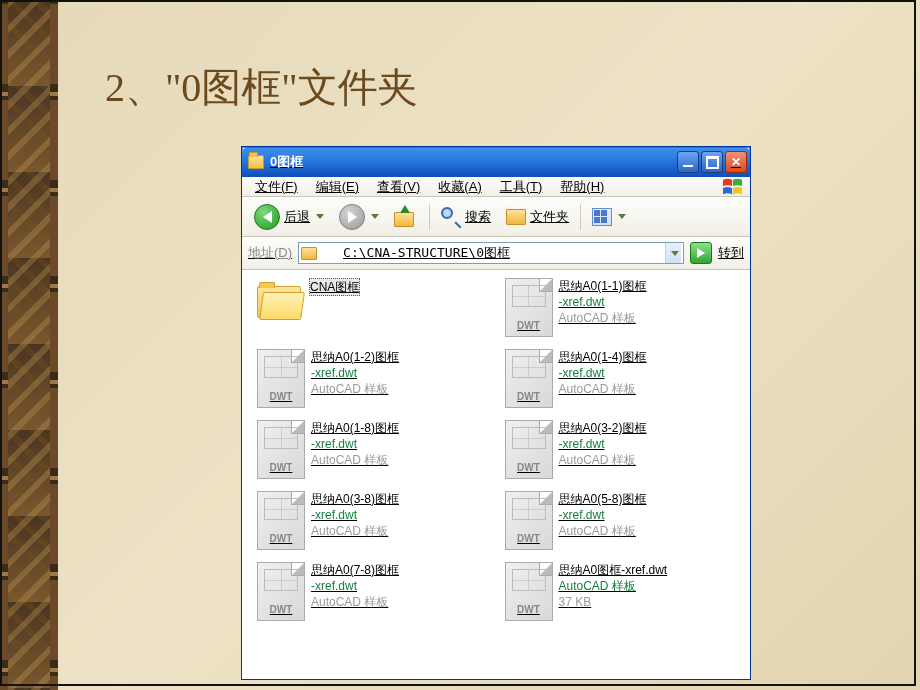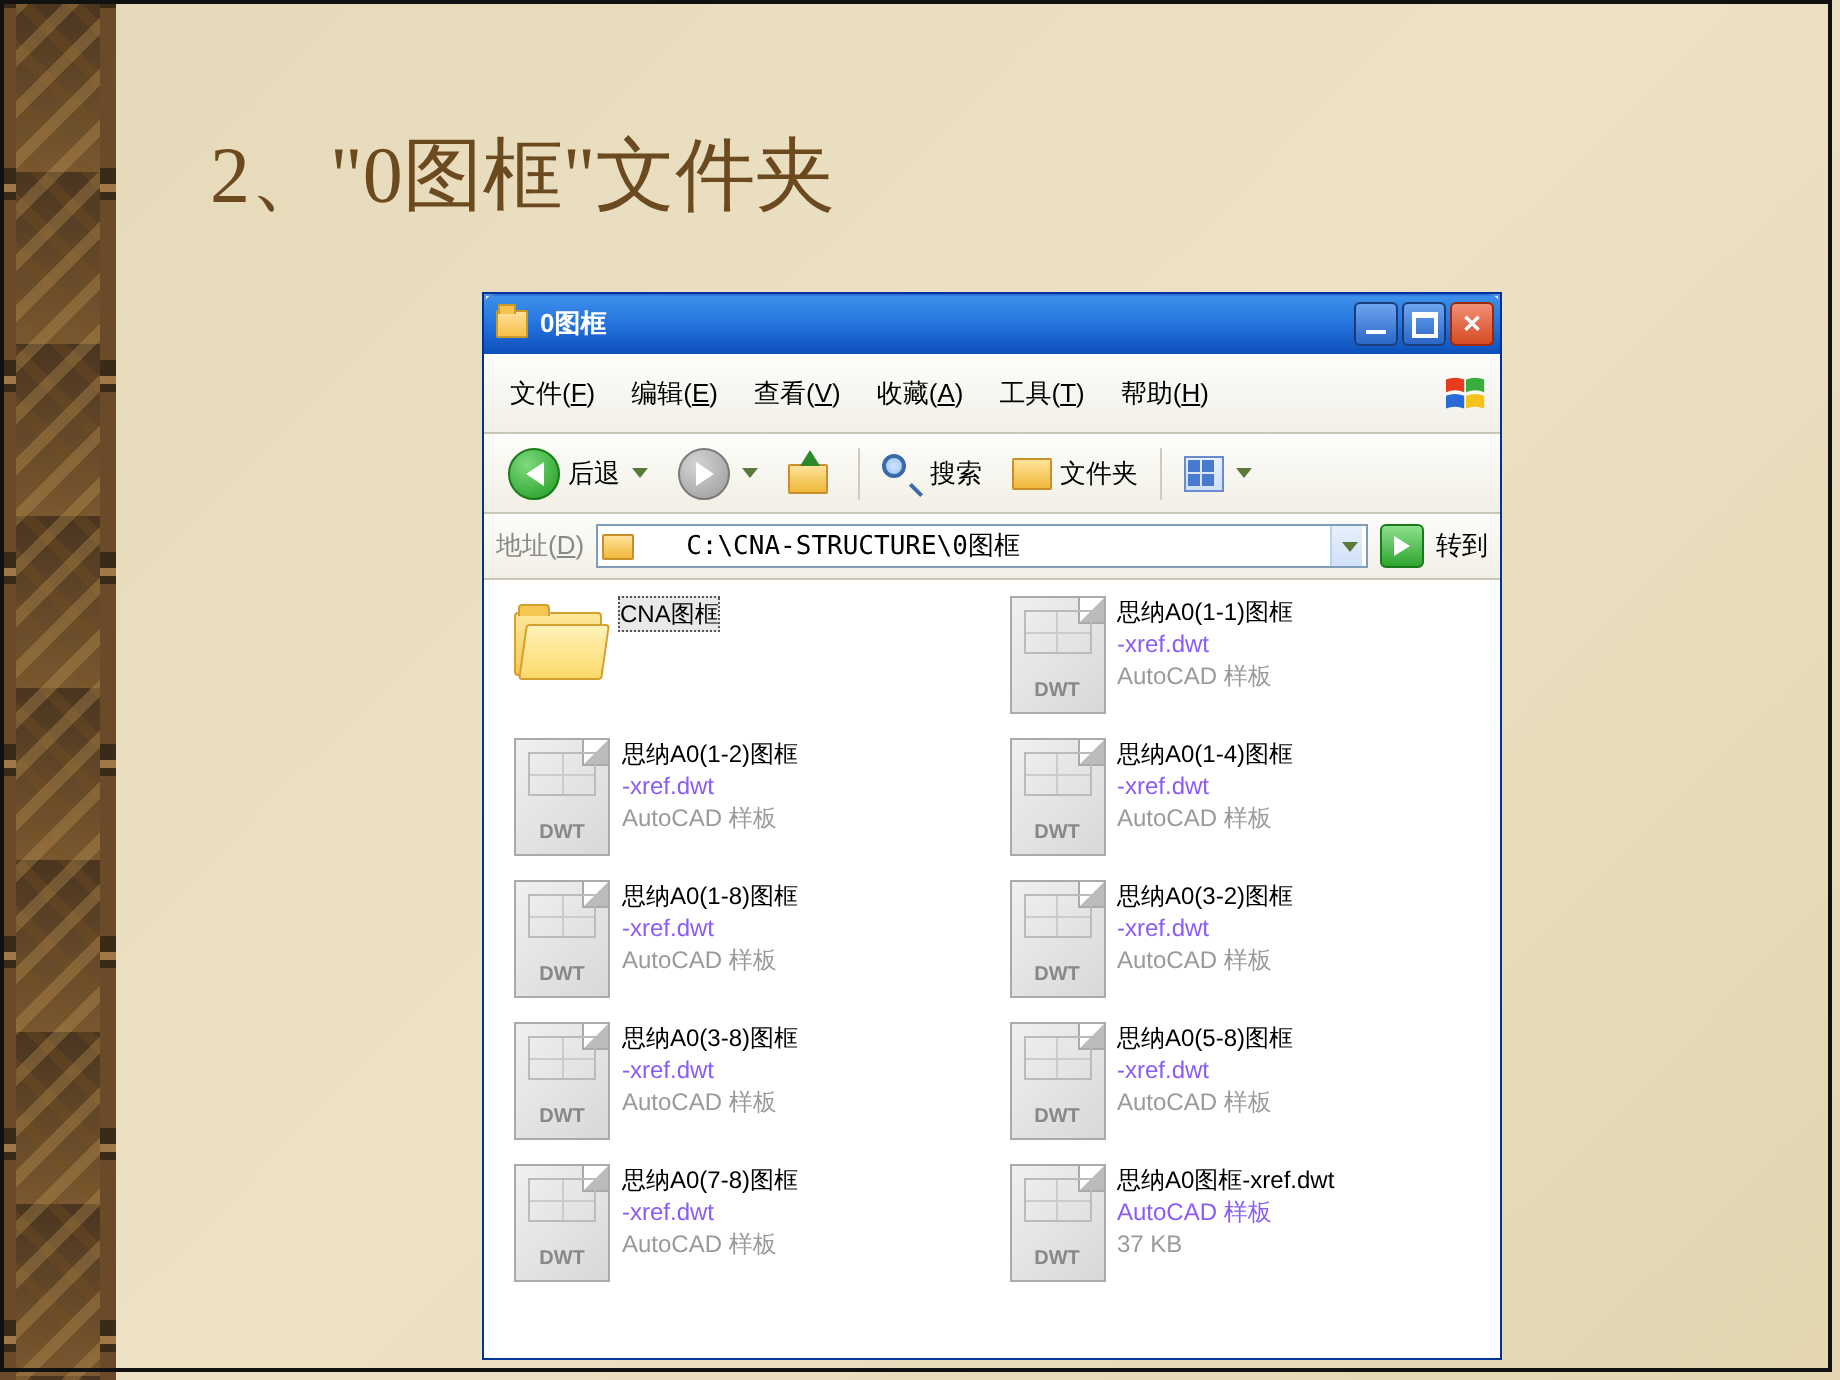--- a/index.html
+++ b/index.html
@@ -62,21 +62,21 @@
   }
 
   
   .window {
     position: absolute;
     left: 241px; top: 146px;
     width: 510px; height: 534px;
     background: #fff;
     border: 1px solid #003399;
     box-shadow: 0 0 0 1px #5a8cd8 inset;
-    display: flex; flex-direction: column;
+    display: flex; flex-direction: column; text-decoration: underline;
   }
   .titlebar {
     height: 30px;
     background: linear-gradient(to bottom, #1b5fcf 0%, #3d8fe8 4%, #2a7ae2 40%, #0d4fbb 100%);
     display: flex; align-items: center;
     color: #fff;
     padding: 0 3px 0 6px;
     font-size: 13px;
     border-top-left-radius: 6px;
     border-top-right-radius: 6px;
@@ -109,21 +109,21 @@
   .win-btn.close {
     background: linear-gradient(to bottom,#f19078,#d64a20);
     border-color:#9c2a0a;
   }
   .win-btn.min::after { content:""; width:10px; height:2px; background:#fff; margin-top:7px;}
   .win-btn.max::after { content:""; width:9px; height:8px; border:2px solid #fff; border-top-width:3px;}
   .win-btn.close::after { content:"✕"; font-size:12px; }
 
   
   .menubar {
-    height: 40px;
+    height: 20px;
     background: linear-gradient(#fdfdfb,#f1efe7);
     border-bottom: 1px solid #cac6b8;
     display:flex; align-items:center;
     padding: 0 4px;
     font-size: 13px;
   }
   .menubar .menu-item { padding: 2px 9px; }
   .menubar .menu-item u { text-decoration: underline; }
   .menubar .xp-flag {
     margin-left:auto; width:26px; height:22px;
@@ -257,21 +257,21 @@
     border-radius:2px 2px 0 0;
   }
   .icon-folder .front {
     position:absolute; top:10px; left:4px; width:42px; height:28px;
     background:linear-gradient(#fff2b8,#fcd96a);
     border:1px solid #d4a030; border-radius:2px;
     transform:skewX(-8deg);
   }
   .file-text { display:flex; flex-direction:column; }
   .file-text .nm { color:#000; }
-  .file-text .l2 { color:#8b5cf6; }
+  .file-text .l2 { color:#15803d; }
   .file-text .tp { color:#9a9a9a; }
   .name-box { padding:0 0; }
 </style>
 </head>
 <body>
 
 <div class="slide-bg">
   <div class="left-border">
     <div class="left-border-inner"></div>
   </div>

